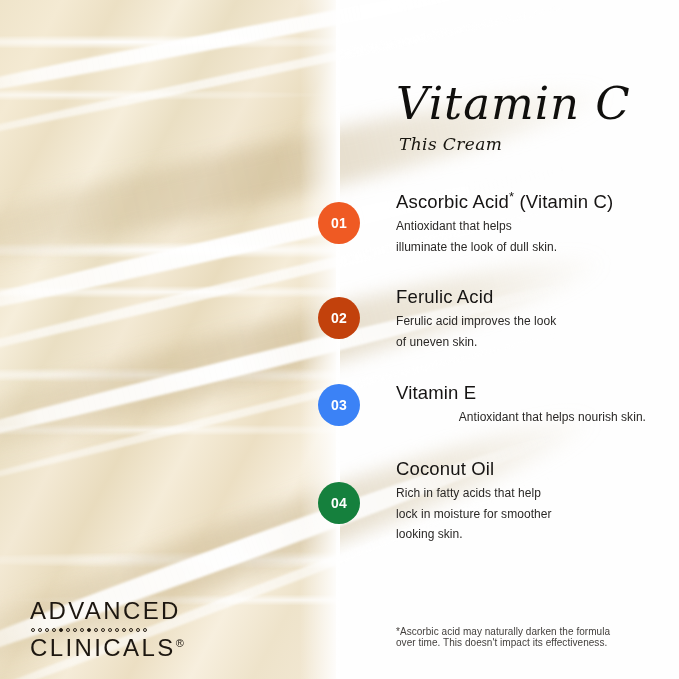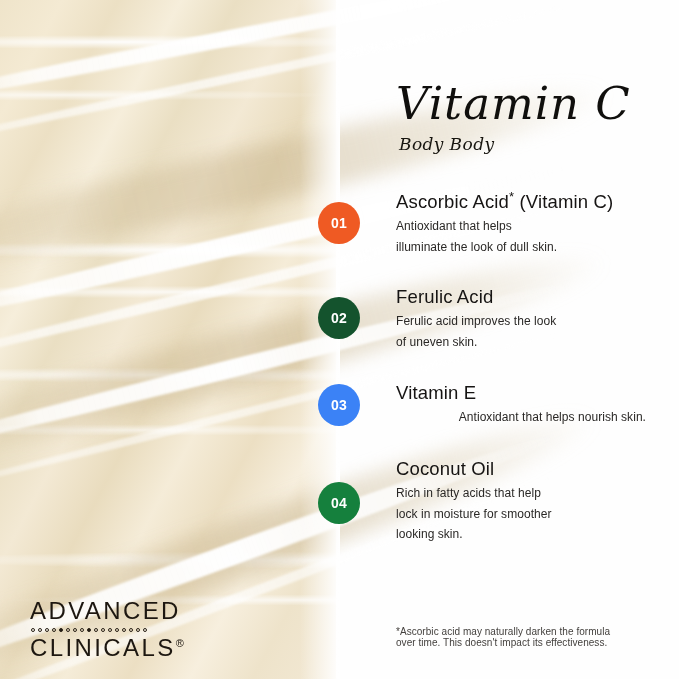--- a/index.html
+++ b/index.html
@@ -122,33 +122,33 @@
     <div class="swirl" style="top:412px; transform:rotate(-14deg); height:8px;  opacity:.6;"></div>
     <div class="swirl" style="top:544px; transform:rotate(-20deg); height:22px;"></div>
     <div class="swirl" style="top:596px; transform:rotate(-21deg); height:10px; opacity:.66;"></div>
     <div id="cream-fade"></div>
   </div>
 
   <div id="content">
 
     <div id="title-block">
       <div id="product-title">Vitamin C</div>
-      <div id="product-subtitle">Body Body</div>
+      <div id="product-subtitle">This Cream</div>
     </div>
 
     <div class="badge" style="left:318px; top:202px; background:#EF5A23;">
       <span>01</span>
     </div>
     <div class="ingredient" style="top:190px;">
       <div class="ing-name"><span>Ascorbic Acid</span><span class="ast">*</span><span> (Vitamin C)</span></div>
       <div class="ing-desc">Antioxidant that helps
 illuminate the look of dull skin.</div>
     </div>
 
-    <div class="badge" style="left:318px; top:297px; background:#14532d;">
+    <div class="badge" style="left:318px; top:297px; background:#c2410c;">
       <span>02</span>
     </div>
     <div class="ingredient" style="top:285px;">
       <div class="ing-name"><span>Ferulic Acid</span><span class="ast"></span><span></span></div>
       <div class="ing-desc">Ferulic acid improves the look
 of uneven skin.</div>
     </div>
 
     <div class="badge" style="left:318px; top:384px; background:#3b82f6;">
       <span>03</span>

